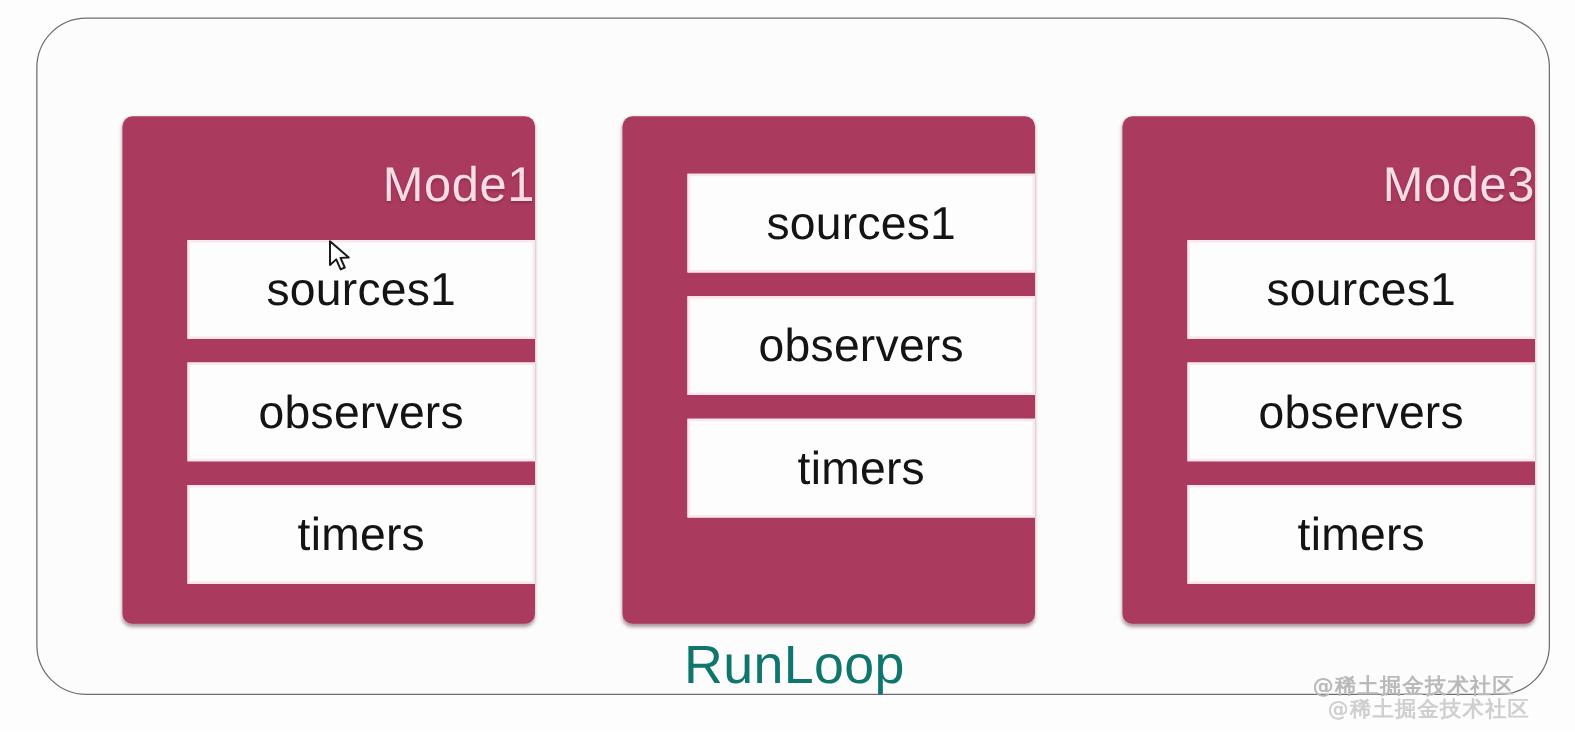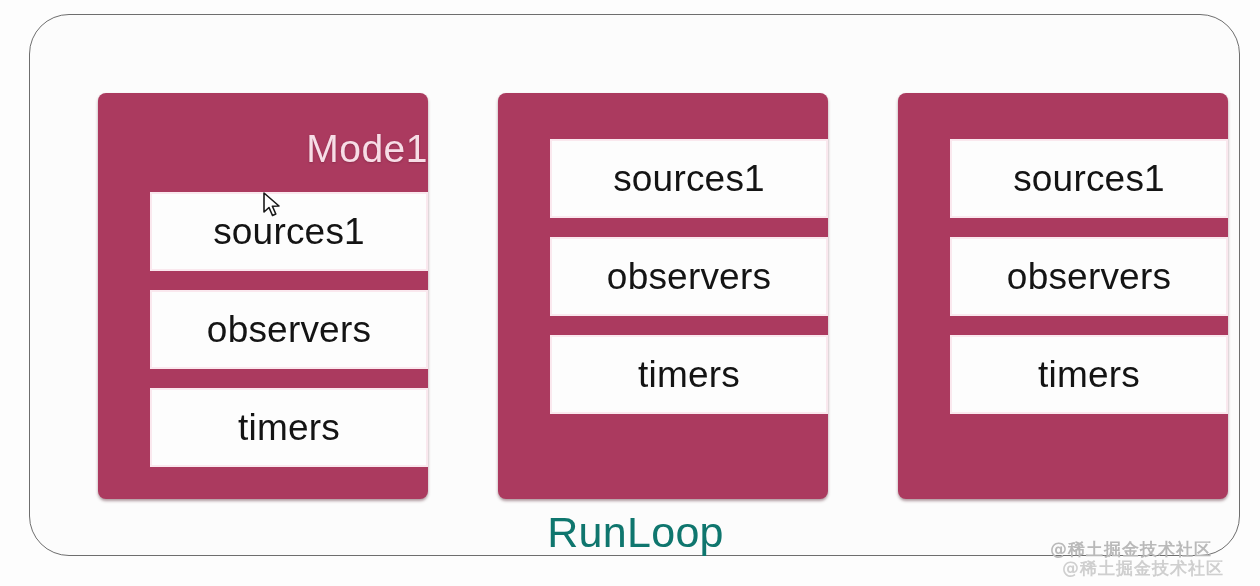--- a/index.html
+++ b/index.html
@@ -169,20 +169,21 @@
 
       <div class="mode-box">
         <div class="slot-list">
           <div class="slot">sources1</div>
           <div class="slot">observers</div>
           <div class="slot">timers</div>
         </div>
       </div>
 
       <div class="mode-box">
+        <div class="mode-title">Mode3</div>
         <div class="slot-list">
           <div class="slot">sources1</div>
           <div class="slot">observers</div>
           <div class="slot">timers</div>
         </div>
       </div>
 
     </div>
 
     <div class="runloop-caption">RunLoop</div>

